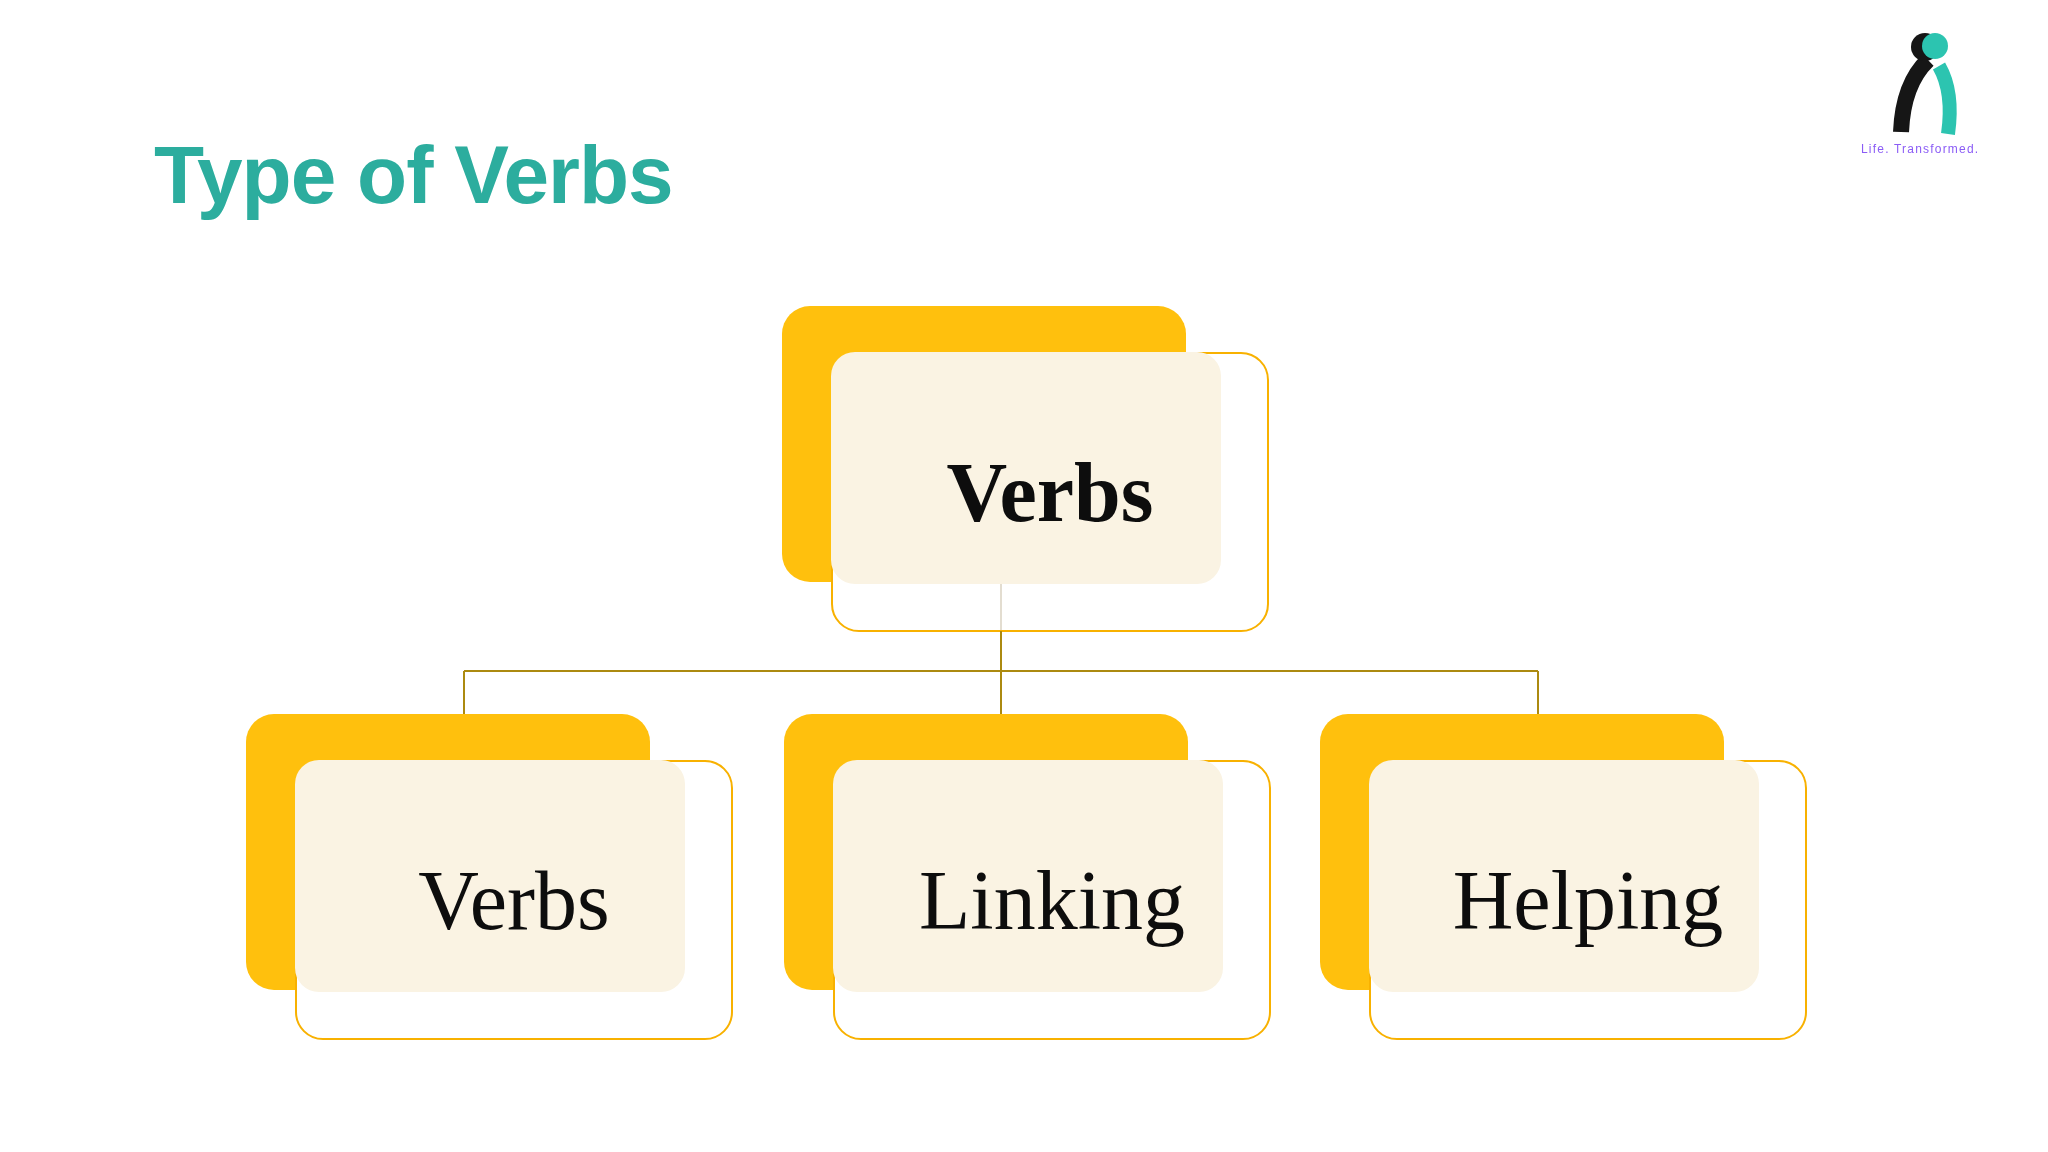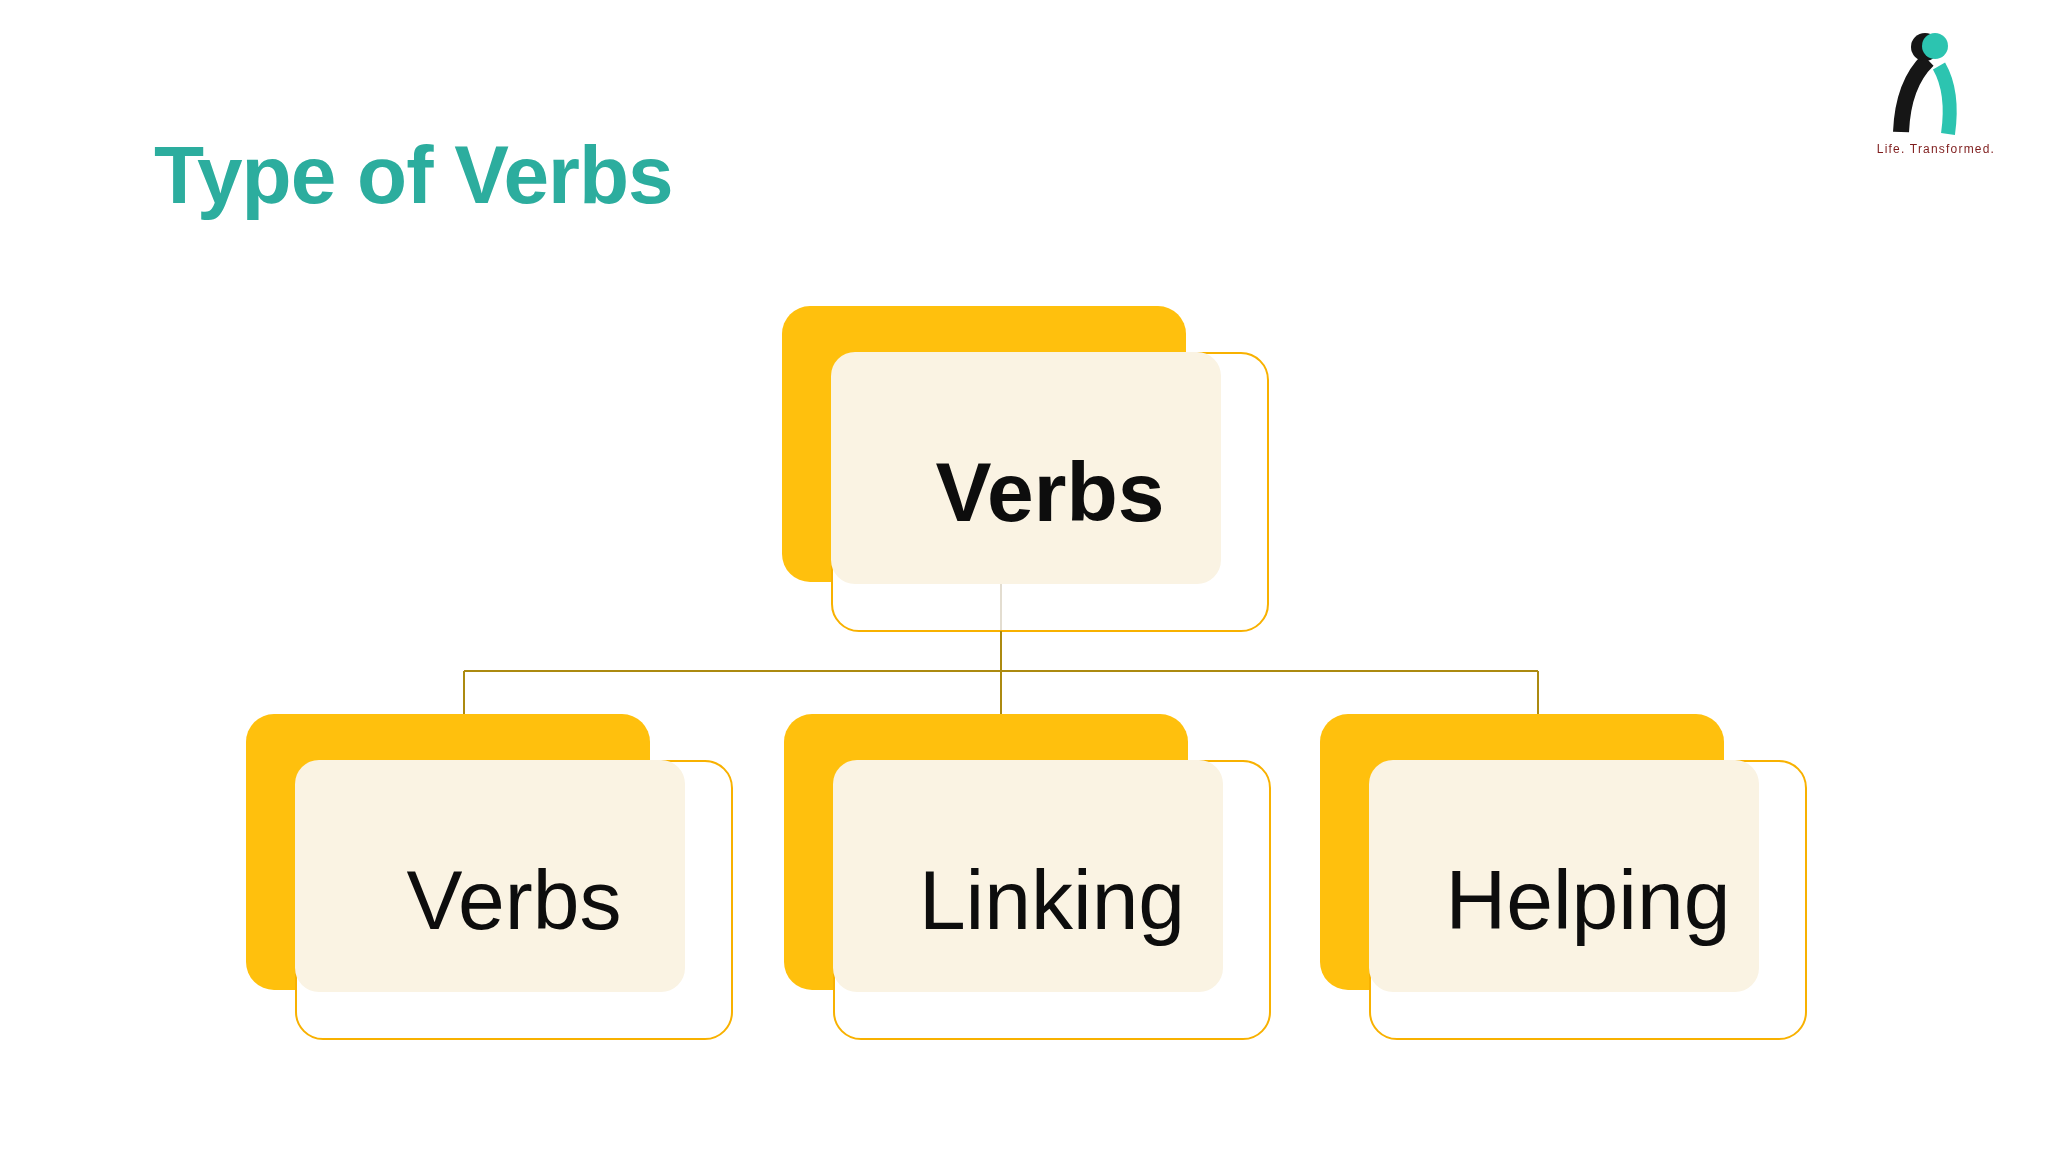--- a/index.html
+++ b/index.html
@@ -36,24 +36,23 @@
     top: 8px;
     width: 150px;
     height: 160px;
   }
   .brand svg { display: block; margin: 0 auto; }
   .brand-caption {
     position: absolute;
     left: 0;
     top: 134px;
     width: 150px;
-    text-align: center;
     font-size: 12px;
     letter-spacing: 1.2px;
-    color: #7f1d1d;
+    color: #8b5cf6;
     white-space: nowrap;
   }
 
   
   .node {
     position: absolute;
     width: 490px;
     height: 330px;
   }
   .node .back-rect {
@@ -89,20 +88,21 @@
     left: 49px;
     top: 46px;
     width: 438px;
     height: 280px;
     display: flex;
     align-items: center;
     justify-content: center;
     font-size: 84px;
     color: #0d0d0d;
     white-space: nowrap;
+    font-family: Liberation Serif, serif;
   }
   .node.root .node-label { font-weight: bold; }
 
   #node-verbs   { left: 782px;  top: 306px; }
   #node-action  { left: 246px;  top: 714px; }
   #node-linking { left: 784px;  top: 714px; padding-left: 24px; }
   #node-helping { left: 1320px; top: 714px; text-align: right; }
 
   .connectors {
     position: absolute;

